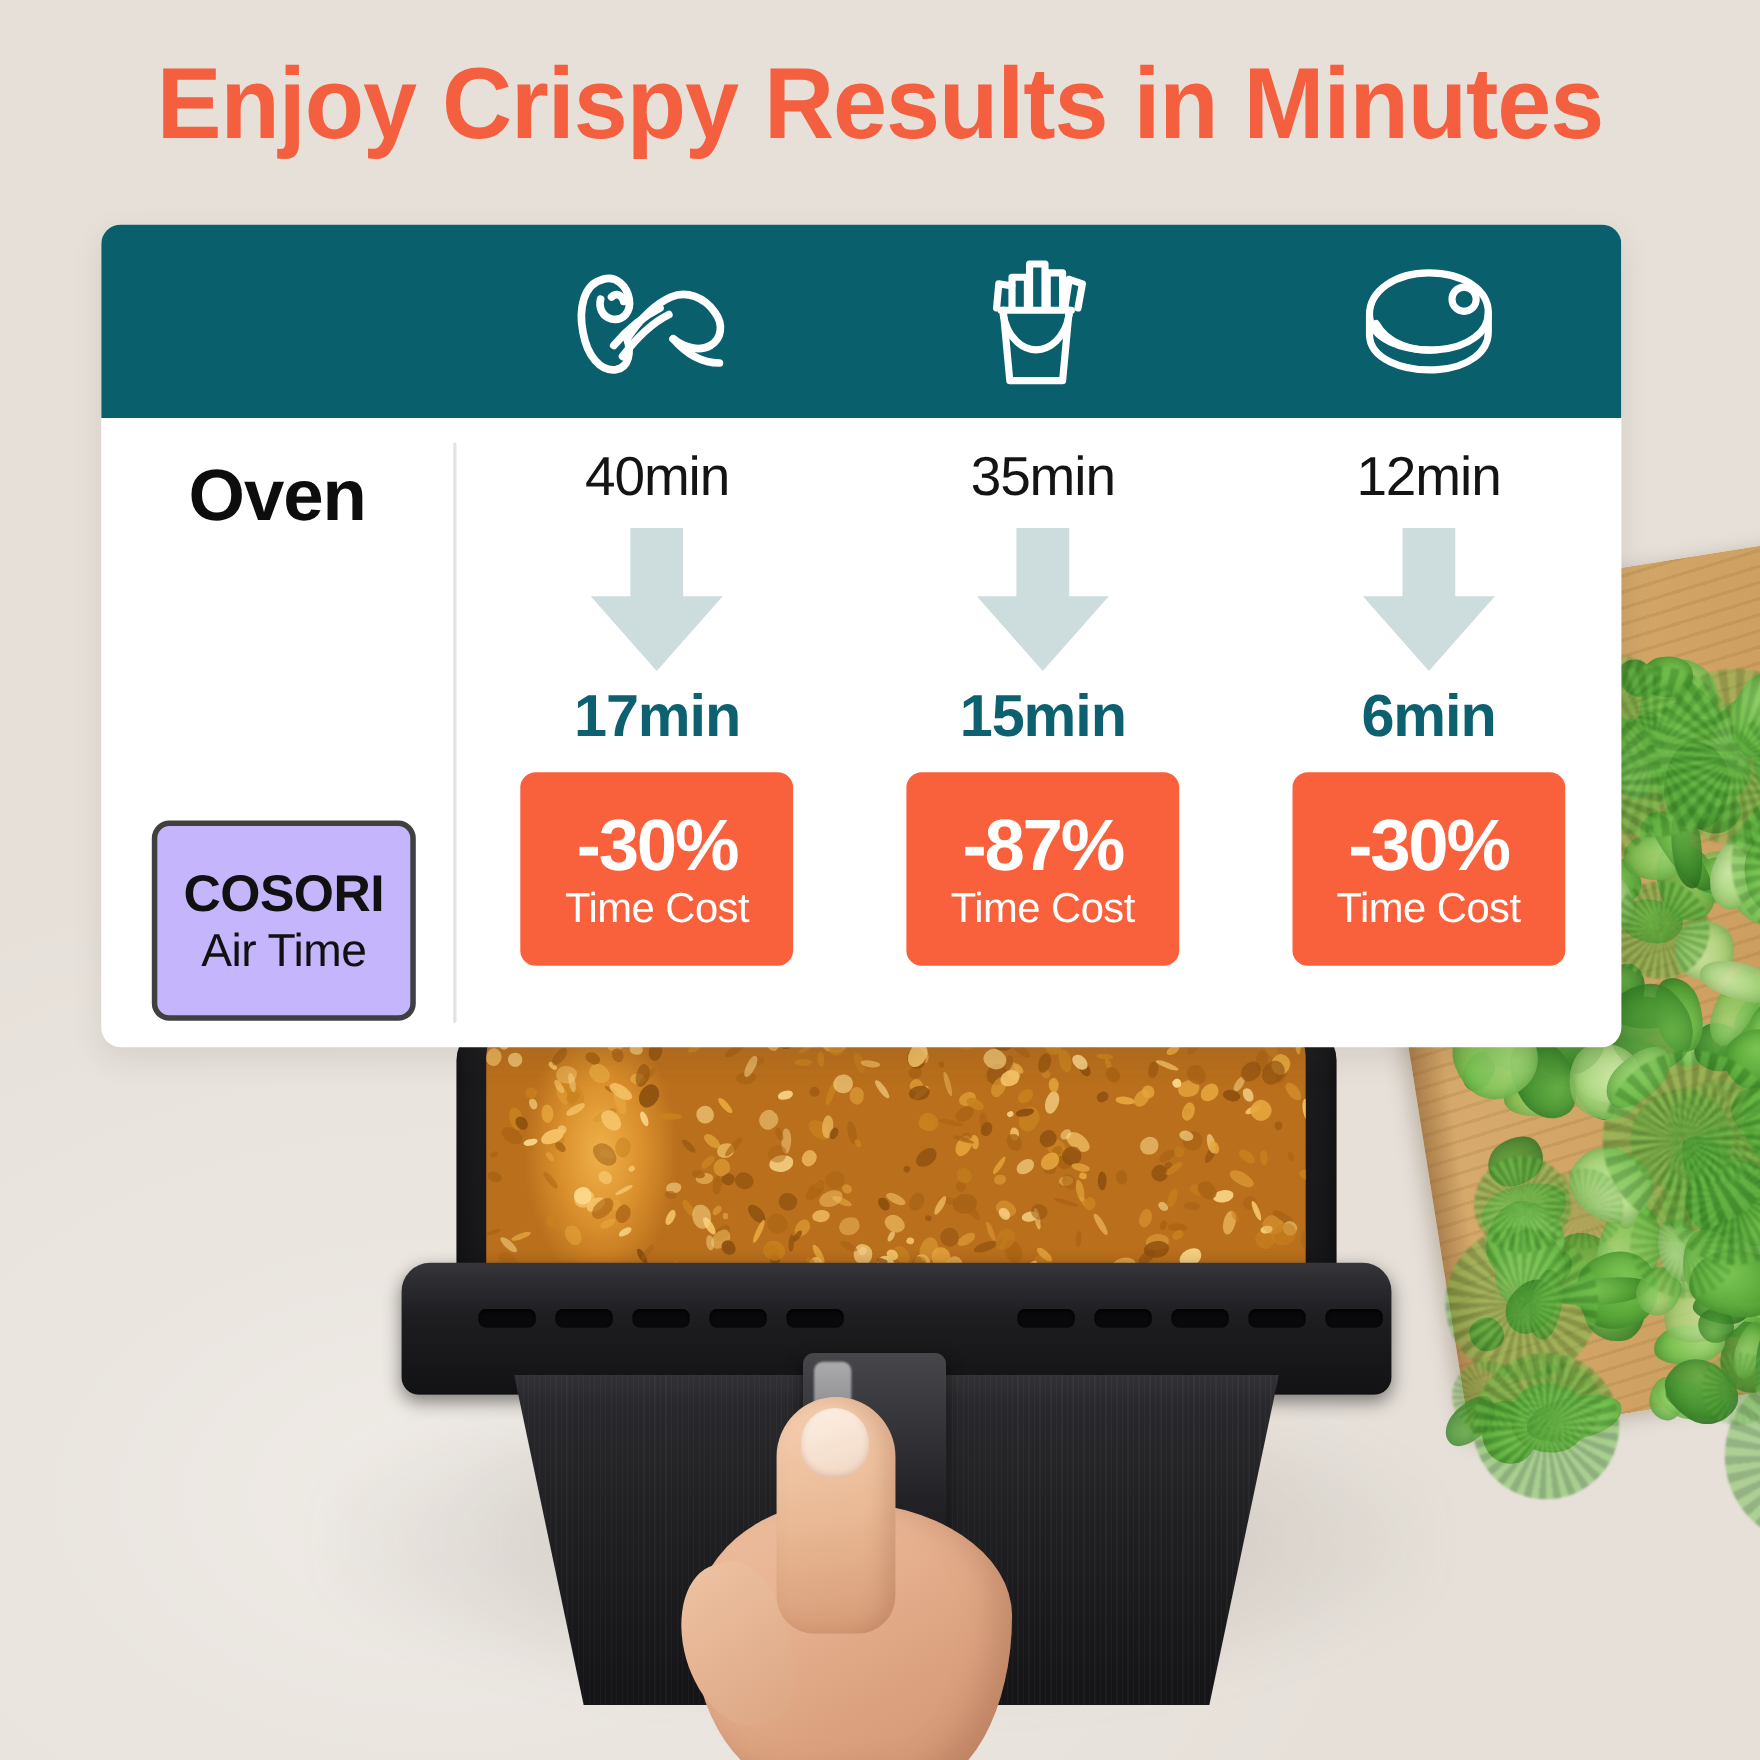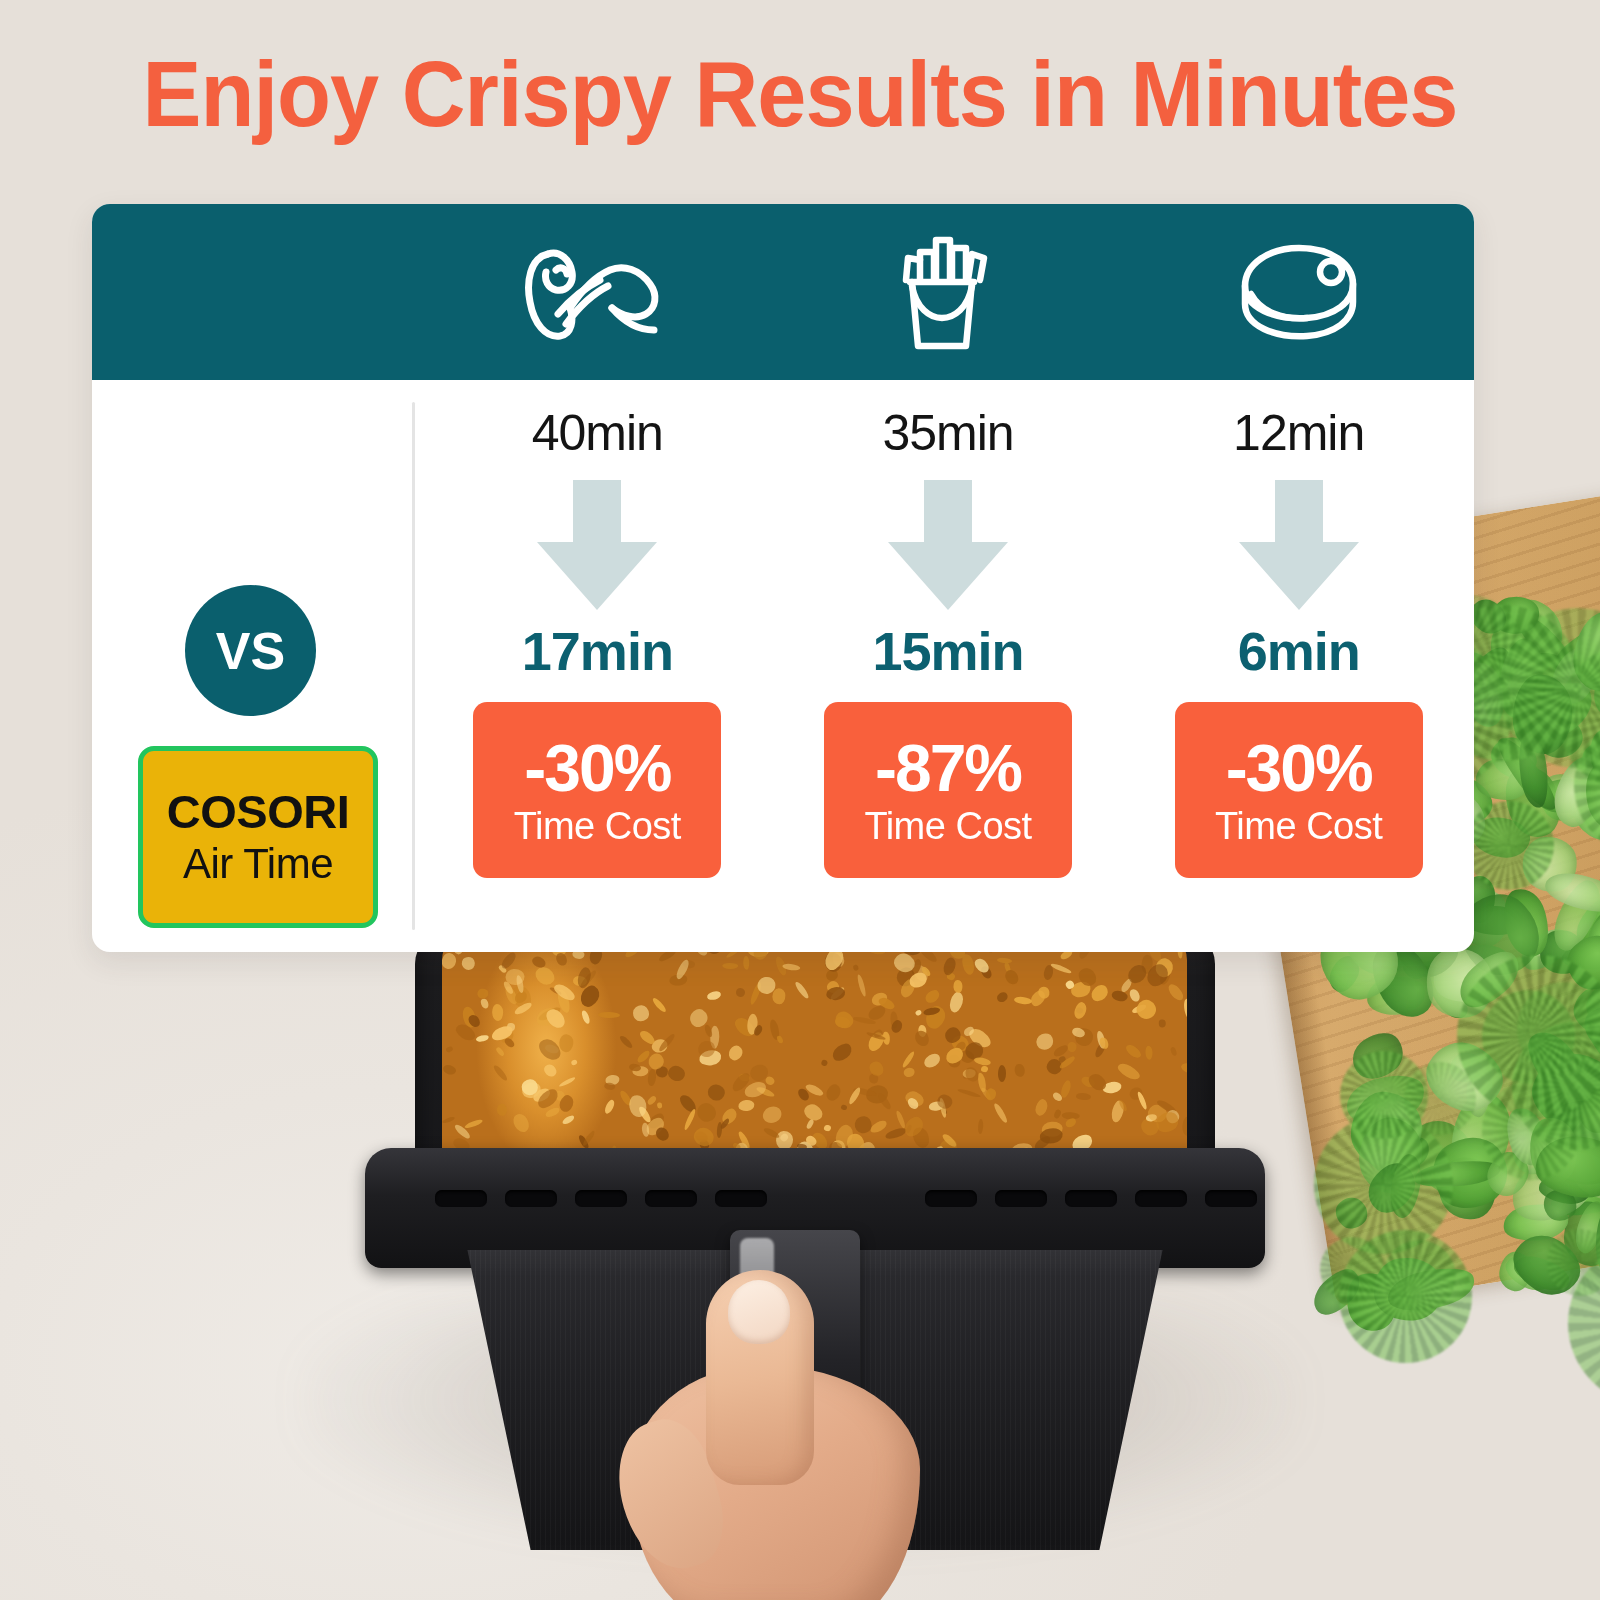--- a/index.html
+++ b/index.html
@@ -297,23 +297,23 @@
     align-items: center;
     justify-content: center;
     font-size: 52px;
     font-weight: 700;
     letter-spacing: 0px;
   }
   .brand-box {
     position: absolute;
     left: 46px; top: 366px;
     width: 230px; height: 172px;
-    border: 5px solid #22c55e;
+    border: 5px solid #404040;
     border-radius: 16px;
-    background: #eab308;
+    background: #c4b5fd;
     display: flex;
     flex-direction: column;
     align-items: center;
     justify-content: center;
   }
   .brand-name {
     color: #111111;
     font-size: 47px;
     font-weight: 700;
     letter-spacing: -0.5px;
@@ -1076,21 +1076,21 @@
             </svg>
           </span>
         </div>
 
       </div>
     </div>
 
     <div class="card-body">
 
       <div class="left-col">
-        <div class="vs-circle">VS</div>
+        <div class="oven-label">Oven</div>
         <div class="brand-box">
           <div class="brand-name">COSORI</div>
           <div class="brand-sub">Air Time</div>
         </div>
       </div>
 
       <div class="divider"></div>
 
       <div class="cols">
 

